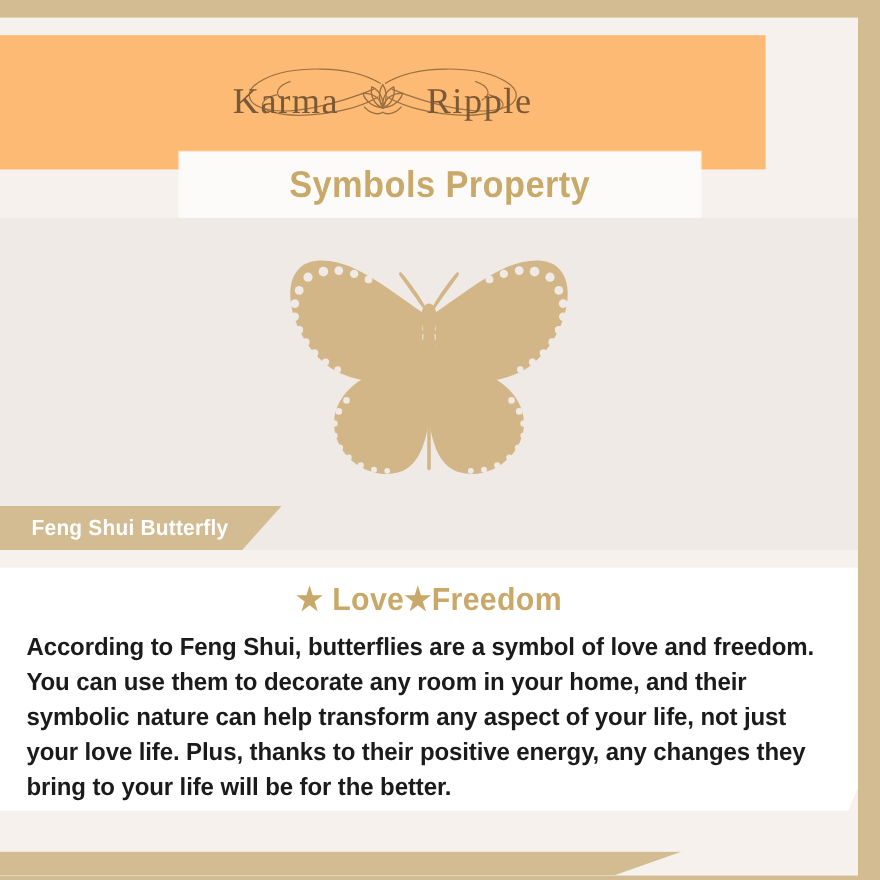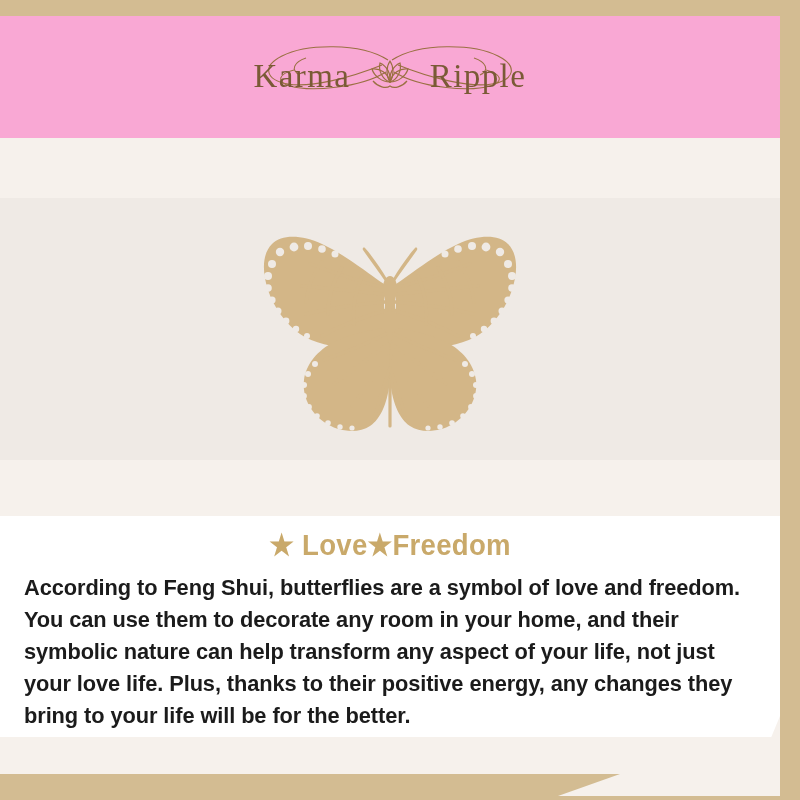--- a/index.html
+++ b/index.html
@@ -24,22 +24,22 @@
   .frame-bottom{position:absolute;left:0;bottom:0;width:800px;height:22px;background:#D3BC92;}
 
   
   .canvas{
     position:absolute;left:0;top:16px;width:780px;height:764px;
     background:#F6F1EC;
   }
 
   
   .logo-zone{
-    position:absolute;left:0;top:0;width:780px;height:122px;
-    background:#f9a8d4;
+    position:absolute;left:0;top:16px;width:696px;height:122px;
+    background:#fdba74;
   }
   .logo-wrap{
     position:absolute;left:50%;top:24px;transform:translateX(-50%);
     width:360px;height:78px;
   }
   .logo-svg{display:block;width:360px;height:78px;}
 
   
   .banner{
     position:absolute;left:163px;top:122px;width:474px;height:60px;
@@ -169,20 +169,23 @@
             <path d="M180 42 C187 40, 192 31, 190 23 C183 26, 179 34, 180 42 Z"></path>
             <path d="M180 42 C176 36, 176 27, 180 21 C184 27, 184 36, 180 42 Z"></path>
             <path d="M163 41 C168 47, 176 49, 180 46 C184 49, 192 47, 197 41"></path>
           </g>
           <text x="92" y="47" text-anchor="middle" font-family="'Liberation Serif', serif" font-size="33" fill="#7A5A36" letter-spacing="1.4">Karma</text>
           <text x="268" y="47" text-anchor="middle" font-family="'Liberation Serif', serif" font-size="33" fill="#7A5A36" letter-spacing="1.4">Ripple</text>
         </svg>
       </div>
     </div>
 
+    <div class="banner">
+      <div class="banner-title">Symbols Property</div>
+    </div>
 
     <div class="illus-zone">
       <div class="butterfly">
         <svg viewBox="0 0 360 210">
           <g fill="#D3B687">
 
             <path d="M180 52 c4 0 7 5 7 12 c0 6 -2 10 -2 16 c0 8 3 14 3 24 c0 12 -3 20 -4 30
                      c-1 10 -2 22 -4 34 c-2 -12 -3 -24 -4 -34 c-1 -10 -4 -18 -4 -30 c0 -10 3 -16 3 -24
                      c0 -6 -2 -10 -2 -16 c0 -7 3 -12 7 -12 z"></path>
 
@@ -291,20 +294,25 @@
                 <circle cx="253" cy="192" r="2.8"></circle>
               <circle cx="242" cy="199" r="2.8"></circle>
                 <circle cx="230" cy="203" r="2.7"></circle>
               <circle cx="218" cy="204" r="2.6"></circle>
             </g>
           </g>
         </svg>
       </div>
     </div>
 
+    <div class="ribbon-row">
+      <div class="ribbon">
+        <span class="ribbon-text">Feng Shui Butterfly</span>
+      </div>
+    </div>
 
     <div class="strip"></div>
 
     <div class="panel">
       <div class="headline">★ Love★Freedom</div>
       <div class="body-copy">According to Feng Shui, butterflies are a symbol of love and freedom. You can use them to decorate any room in your home, and their symbolic nature can help transform any aspect of your life, not just your love life. Plus, thanks to their positive energy, any changes they bring to your life will be for the better.</div>
     </div>
 
     <div class="notch"></div>
 

